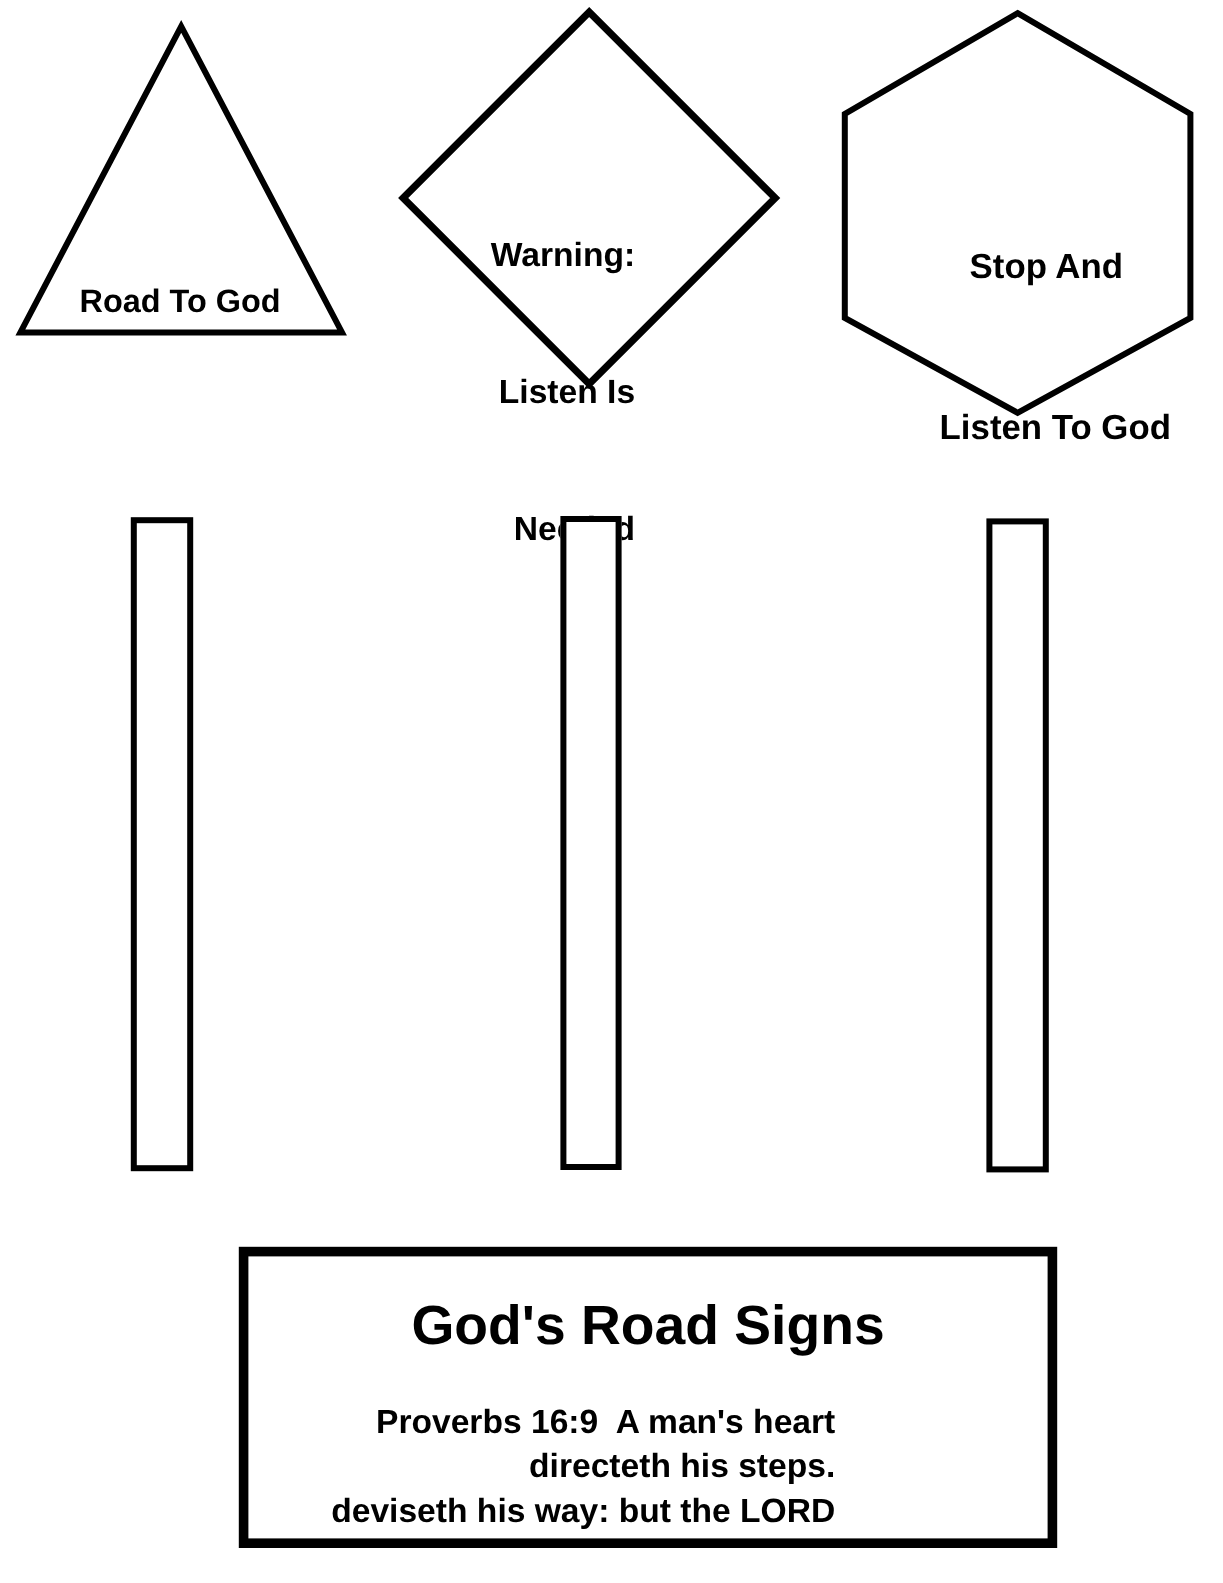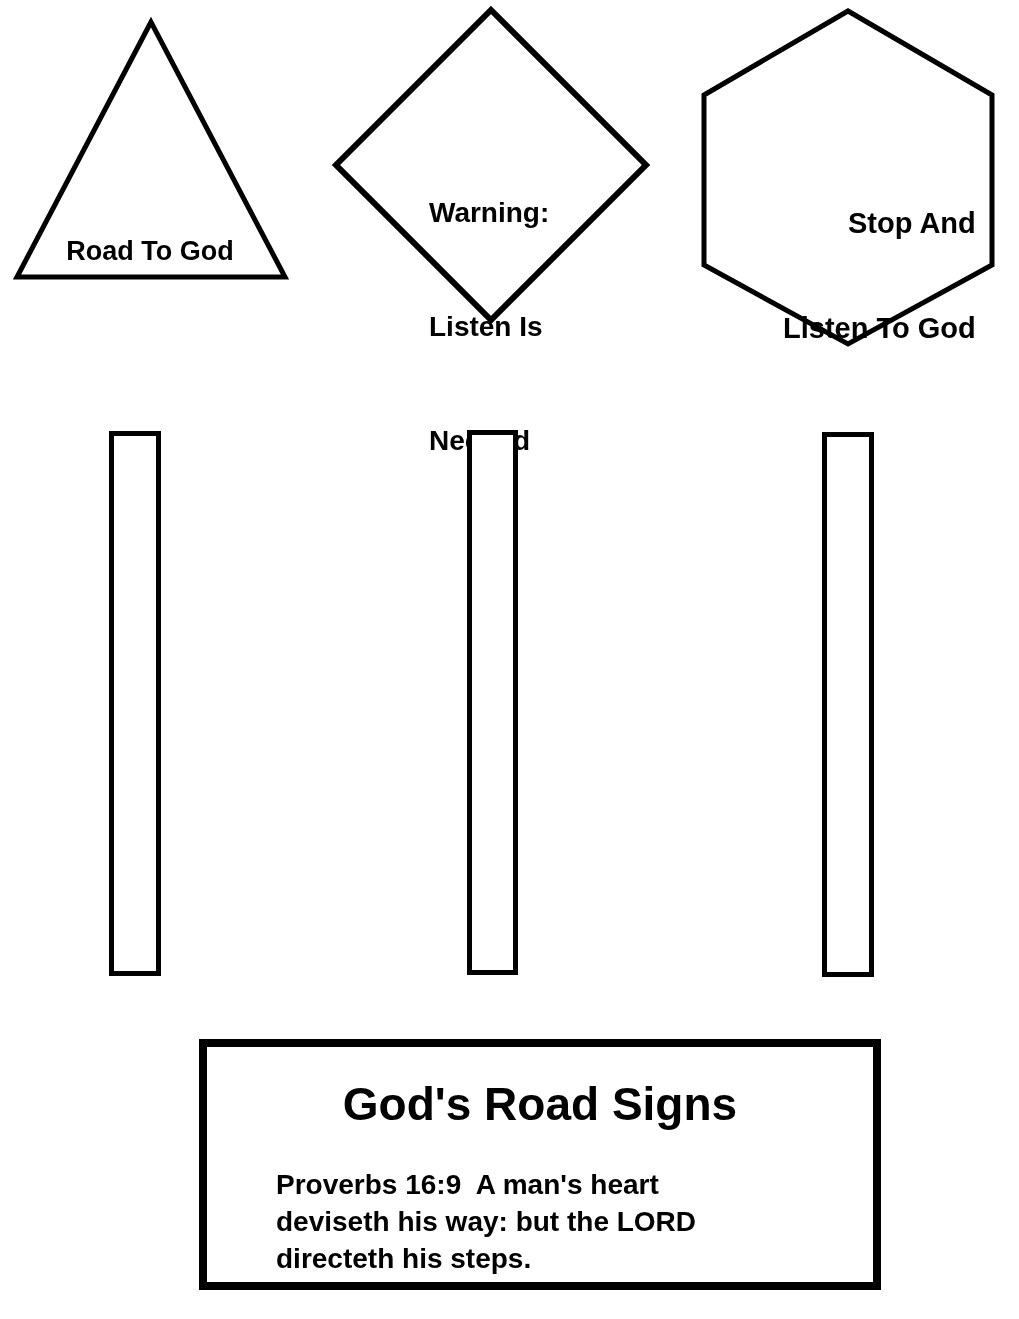--- a/index.html
+++ b/index.html
@@ -36,34 +36,34 @@
     line-height: 27px;
     white-space: pre;
   }
   .tri-label {
     left: 30px;
     top: 238px;
     width: 240px;
     text-align: center;
   }
   .dia-label {
-    left: 429px;
+    left: 409px;
     top: 118px;
     font-size: 28px;
     line-height: 38px;
-    text-align: left;
+    text-align: right;
   }
   .hex-label {
     left: 768px;
     top: 136px;
     font-size: 29px;
     line-height: 35px;
-    text-align: right;
+    text-align: center;
   }
-  .hex-label .line-1 { margin-left: 15px; }
+  .hex-label .line-1 { margin-left: 15px; margin-top: 29px; }
 
   .post {
     position: absolute;
     box-sizing: border-box;
     width: 52px;
     height: 545px;
     border: 5px solid #000000;
     background: #ffffff;
   }
   .post-1 { left: 109px; top: 431px; }
@@ -89,21 +89,21 @@
     font-size: 46px;
     line-height: 52px;
     white-space: pre;
   }
   .box-verse {
     position: absolute;
     left: 69px;
     top: 119px;
     font-size: 28px;
     line-height: 37px;
-    text-align: left;
+    text-align: right;
   }
   .box-verse .verse-line { white-space: pre; }
 </style>
 </head>
 <body>
 
 <div class="page">
 
   <svg class="shapes-svg" width="1019" height="400" viewBox="0 0 1019 400">
     <polygon class="outline triangle" points="151,22 17,277 285,277"></polygon>
@@ -125,18 +125,18 @@
   </div>
 
   <div class="post post-1"></div>
   <div class="post post-2"></div>
   <div class="post post-3"></div>
 
   <div class="title-box">
     <div class="box-title">God's Road Signs</div>
     <div class="box-verse">
       <div class="verse-line">Proverbs 16:9  A man's heart</div>
+      <div class="verse-line">directeth his steps.</div>
       <div class="verse-line">deviseth his way: but the LORD</div>
-      <div class="verse-line">directeth his steps.</div>
     </div>
   </div>
 
 </div>
 
 </body></html>

